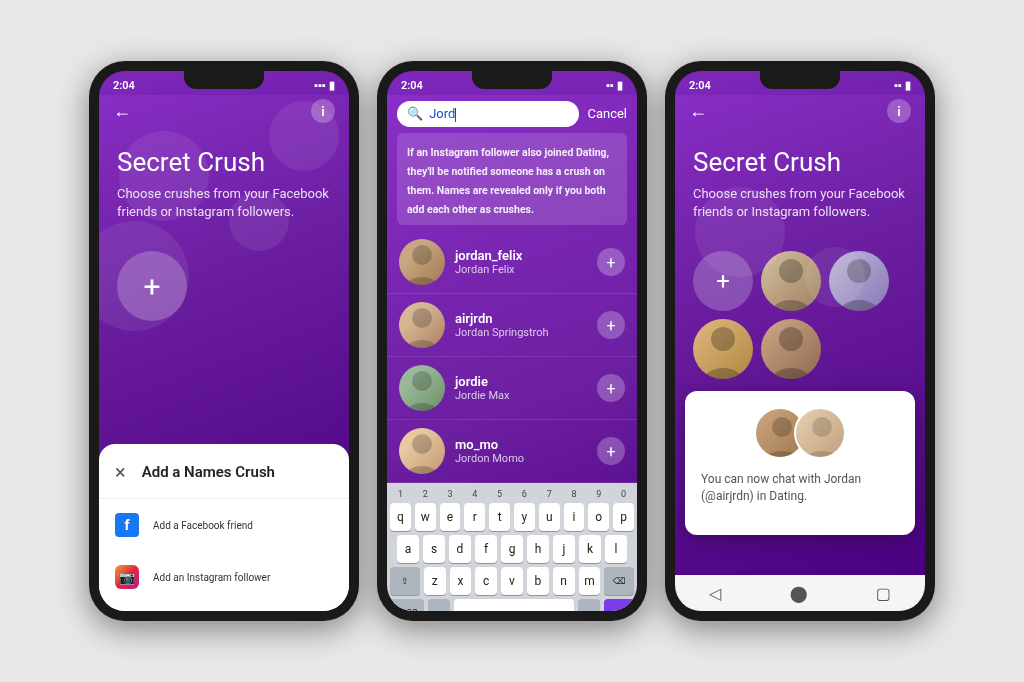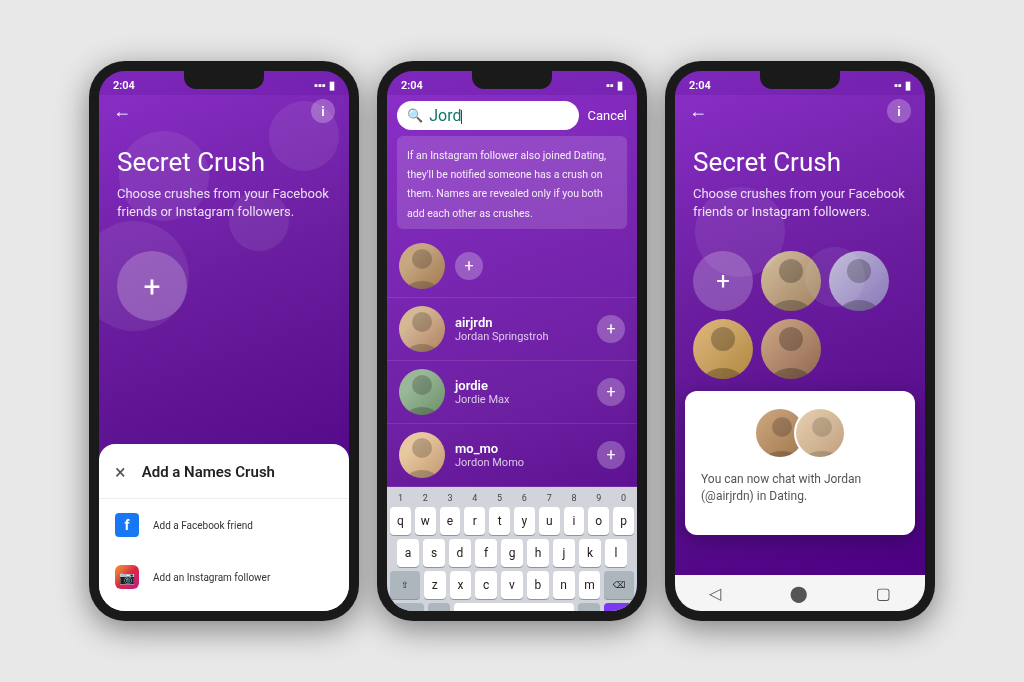--- a/index.html
+++ b/index.html
@@ -226,22 +226,22 @@
       display: flex;
       align-items: center;
       padding: 5px 10px;
       gap: 6px;
     }
     .search-icon-small {
       color: #888;
       font-size: 13px;
     }
     .search-text {
-      font-size: 16px;
-      color: #0f766e;
+      font-size: 13px;
+      color: #1d4ed8;
       flex: 1;
     }
     .search-cursor {
       display: inline-block;
       width: 1px;
       height: 14px;
       background: #6b1fa0;
       animation: blink 1s infinite;
       vertical-align: middle;
     }
@@ -250,20 +250,21 @@
       color: white;
       font-size: 13px;
       cursor: pointer;
       white-space: nowrap;
     }
     .info-box {
       background: rgba(255,255,255,0.15);
       margin: 0 10px 6px 10px;
       padding: 8px 10px;
       border-radius: 6px;
+      font-weight: bold;
     }
     .info-box-text {
       color: rgba(255,255,255,0.9);
       font-size: 10.5px;
       line-height: 1.45;
     }
     .search-results {
       flex: 1;
       overflow: hidden;
     }
@@ -531,20 +532,24 @@
         <div class="search-results">
 
           <div class="result-item">
             <div class="avatar person1">
               <div class="person-silhouette">
                 <svg viewBox="0 0 46 46" width="46" height="46">
                   <circle cx="23" cy="16" r="10" fill="rgba(0,0,0,0.2)"></circle>
                   <ellipse cx="23" cy="52" rx="18" ry="14" fill="rgba(0,0,0,0.2)"></ellipse>
                 </svg>
               </div>
+            </div>
+            <div class="result-info">
+              <div class="result-username">jordan_felix</div>
+              <div class="result-name">Jordan Felix</div>
             </div>
             <div class="add-btn-circle">+</div>
           </div>
 
           <div class="result-item">
             <div class="avatar person2">
               <div class="person-silhouette">
                 <svg viewBox="0 0 46 46" width="46" height="46">
                   <circle cx="23" cy="16" r="10" fill="rgba(0,0,0,0.2)"></circle>
                   <ellipse cx="23" cy="52" rx="18" ry="14" fill="rgba(0,0,0,0.2)"></ellipse>

